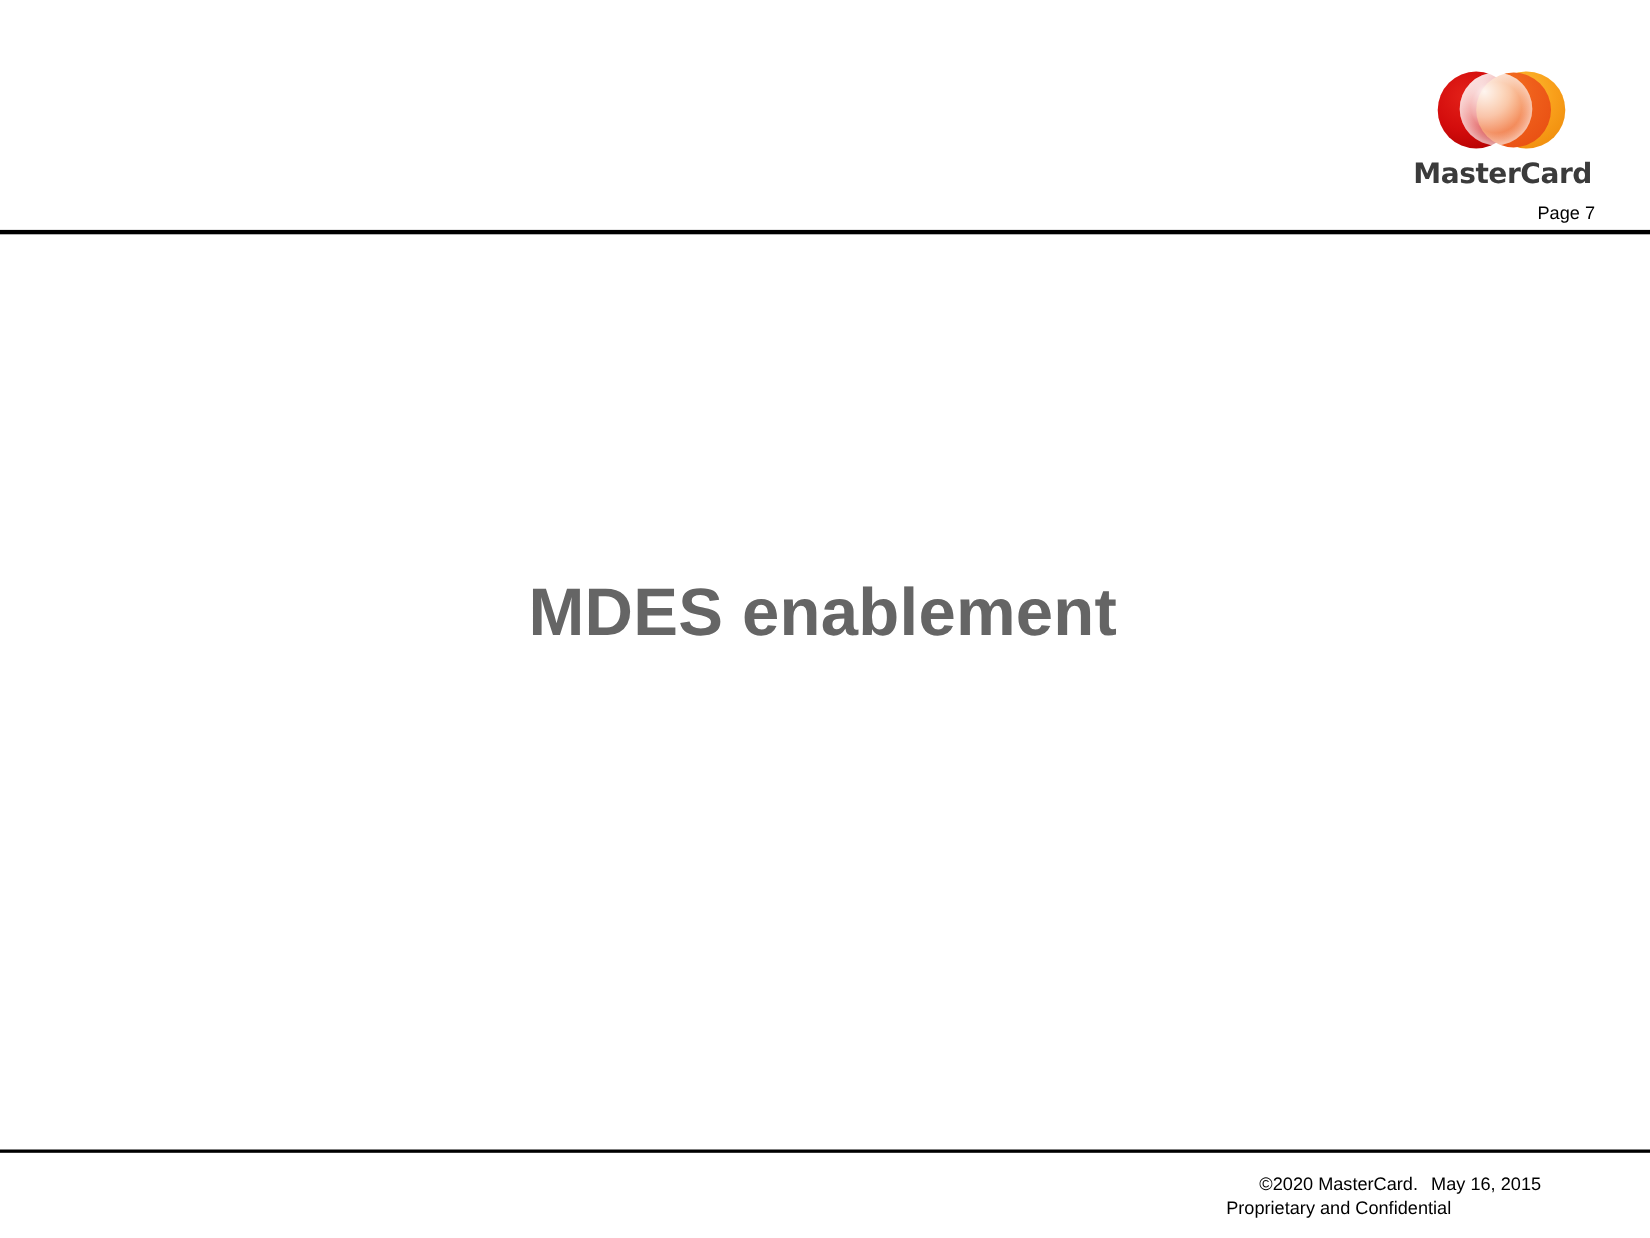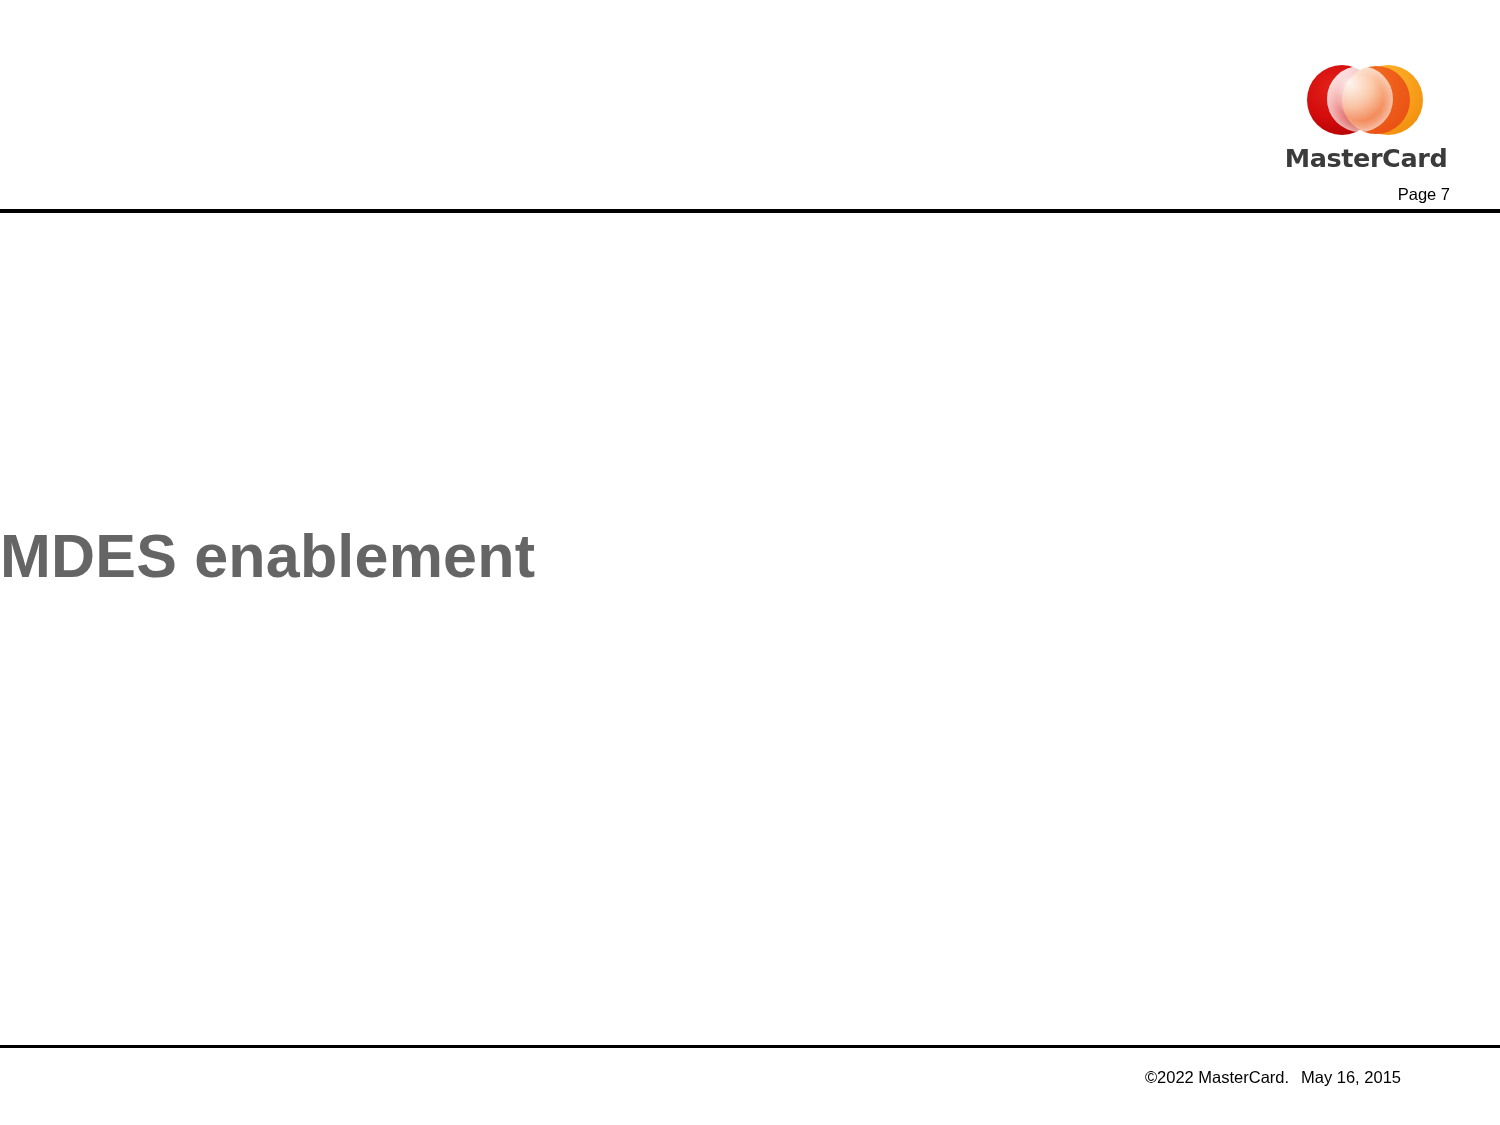--- a/index.html
+++ b/index.html
@@ -78,21 +78,21 @@
     left: 0;
     top: 213px;
     width: 1500px;
     height: 834px;
   }
   .slide-title {
     position: absolute;
     left: 0;
     top: 310px;
     width: 1500px;
-    text-align: left;
+    text-align: center;
     font-family: "Liberation Sans", sans-serif;
     font-weight: bold;
     font-size: 61px;
     color: #656565;
     line-height: 1.1;
     letter-spacing: 0.2px;
     padding-right: 4px;
     box-sizing: border-box;
   }
 
@@ -191,18 +191,19 @@
     <div class="header-rule"></div>
   </div>
 
   <div class="slide-body">
     <div class="slide-title">MDES enablement</div>
   </div>
 
   <div class="footer-rule"></div>
   <div class="footer">
     <div class="copyright">
-      <span>©2022 MasterCard.</span>
+      <span>©2020 MasterCard.</span>
+      <span class="copyright-line2">Proprietary and Confidential</span>
     </div>
     <div class="footer-date">May 16, 2015</div>
   </div>
 
 </div>
 
 </body></html>

